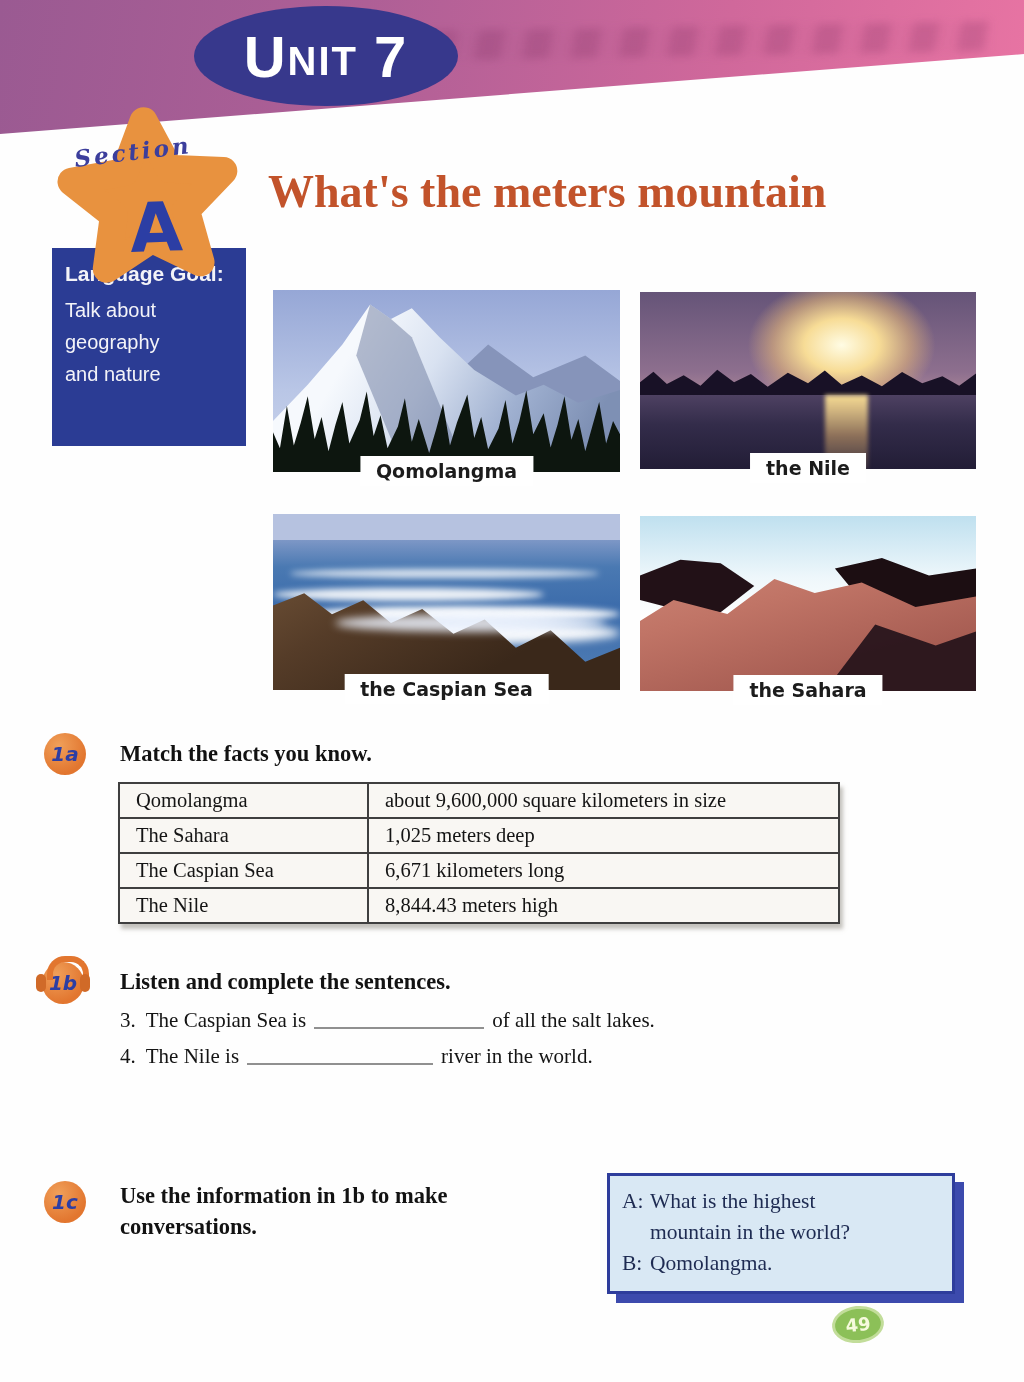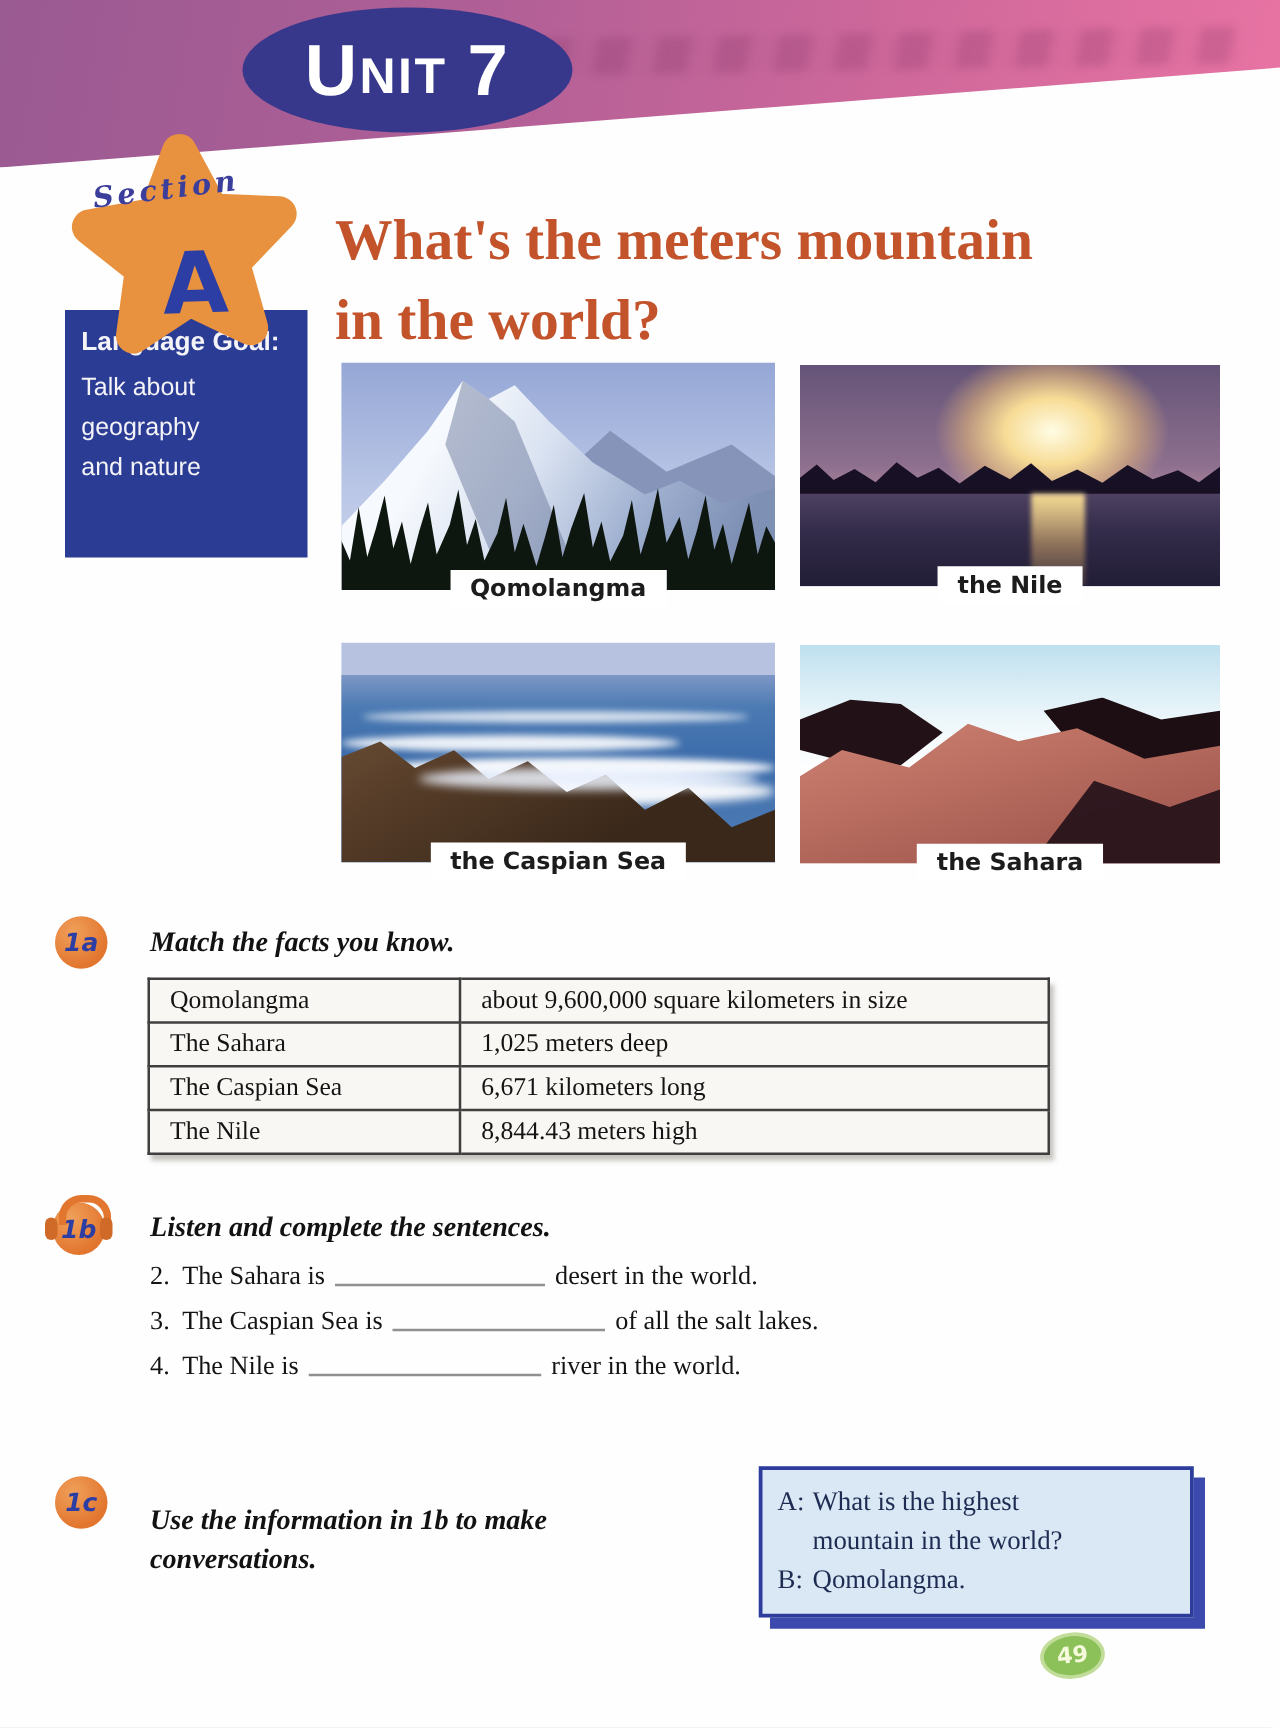--- a/index.html
+++ b/index.html
@@ -95,21 +95,21 @@
   
   .badge{position:absolute;width:42px;height:42px;border-radius:50%;z-index:4;
      background:radial-gradient(circle at 35% 30%,#f0a05a,#e2762f 70%);
      display:flex;align-items:center;justify-content:center;
      font-family:"DejaVu Sans",sans-serif;font-weight:bold;font-style:italic;
      font-size:20px;color:#2c3ea4;}
   .hp-band{position:absolute;left:5px;top:-6px;width:30px;height:18px;border:6px solid #e2762f;
      border-bottom:none;border-radius:18px 18px 0 0;}
   .hp-ear{position:absolute;top:12px;width:10px;height:18px;border-radius:5px;background:#d06a28;}
   .hp-ear.l{left:-6px;} .hp-ear.r{right:-6px;}
-  .act-heading{position:absolute;font-weight:bold;font-size:22.5px;color:#121212;z-index:2;font-style:italic;}
+  .act-heading{position:absolute;font-weight:bold;font-size:22.5px;color:#121212;z-index:2;}
 
   
   .fact-table{position:absolute;left:118px;top:782px;width:722px;border-collapse:collapse;
      background:#f9f7f3;box-shadow:3px 5px 4px rgba(140,135,125,.5);z-index:2;}
   .fact-table td{border:2px solid #3f3f3f;height:33px;font-size:20.5px;color:#141414;
      padding:0 0 0 16px;}
   .fact-table td:first-child{width:231px;}
 
   
   .sentences{position:absolute;left:120px;top:1008px;width:820px;z-index:2;}
@@ -161,21 +161,20 @@
 
   <div class="goal-box">
     <div class="goal-title">Language Goal:</div>
     <div class="goal-line">Talk about</div>
     <div class="goal-line">geography</div>
     <div class="goal-line">and nature</div>
   </div>
 
   <div class="main-title">
     <div>What's the meters mountain</div>
-    <div>in the world?</div>
   </div>
 
   <div class="photo" style="left:273px;top:290px;width:347px;height:182px;">
     <div class="art">
       <div class="layer q-sky"></div>
       <div class="layer q-back"></div>
       <div class="layer q-peak"></div>
       <div class="layer q-facet"></div>
       <div class="layer q-trees"></div>
     </div>
@@ -245,32 +244,29 @@
   <div class="badge" style="left:42px;top:962px;">
     <div class="hp-band"></div>
     <div class="hp-ear l"></div>
     <div class="hp-ear r"></div>
     <span>1b</span>
   </div>
   <div class="act-heading" style="left:120px;top:969px;">Listen and complete the sentences.</div>
 
   <div class="sentences">
     <div class="sentence">
-      <span class="s-num">2.</span><span>The Sahara is</span><span class="blank b2"></span><span>desert in the world.</span>
-    </div>
-    <div class="sentence">
       <span class="s-num">3.</span><span>The Caspian Sea is</span><span class="blank b3"></span><span>of all the salt lakes.</span>
     </div>
     <div class="sentence">
       <span class="s-num">4.</span><span>The Nile is</span><span class="blank b4"></span><span>river in the world.</span>
     </div>
   </div>
 
   <div class="badge" style="left:44px;top:1181px;">1c</div>
-  <div class="act-heading heading-1c" style="left:120px;top:1180px;margin-top:20px;">Use the information in 1b to make conversations.</div>
+  <div class="act-heading heading-1c" style="left:120px;top:1180px;">Use the information in 1b to make conversations.</div>
 
   <div class="dialog">
     <div class="dlg-row">
       <span class="dlg-label">A:</span>
       <span><span>What is the highest</span><br><span>mountain in the world?</span></span>
     </div>
     <div class="dlg-row">
       <span class="dlg-label">B:</span>
       <span>Qomolangma.</span>
     </div>

